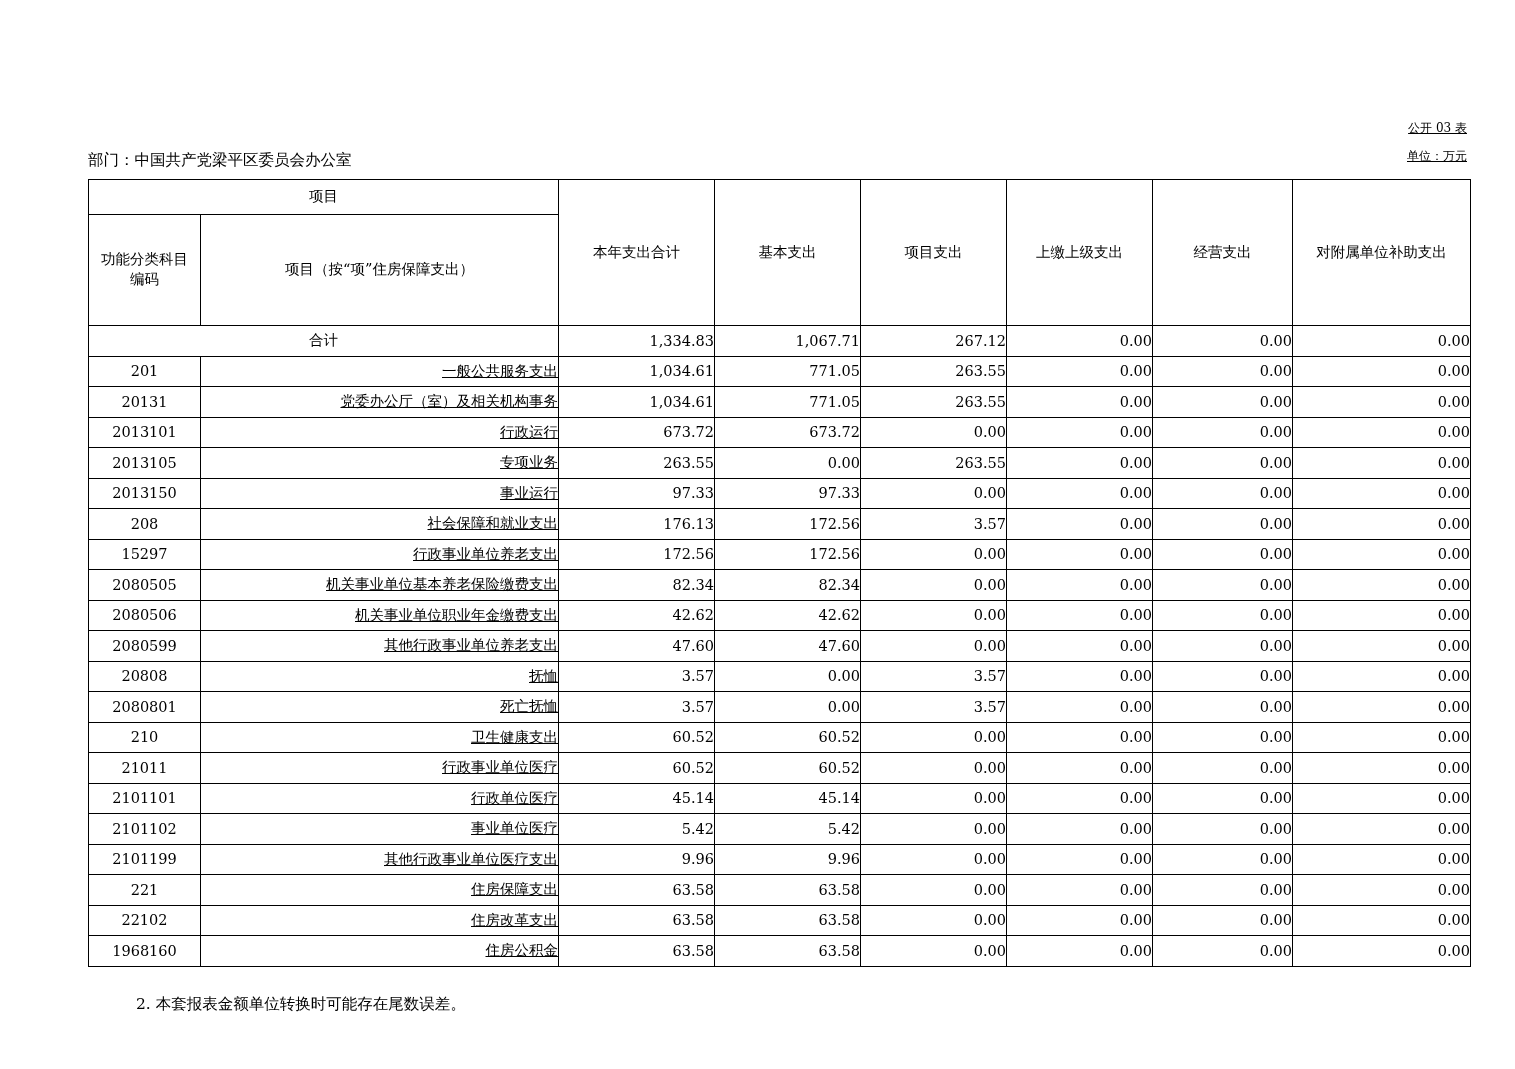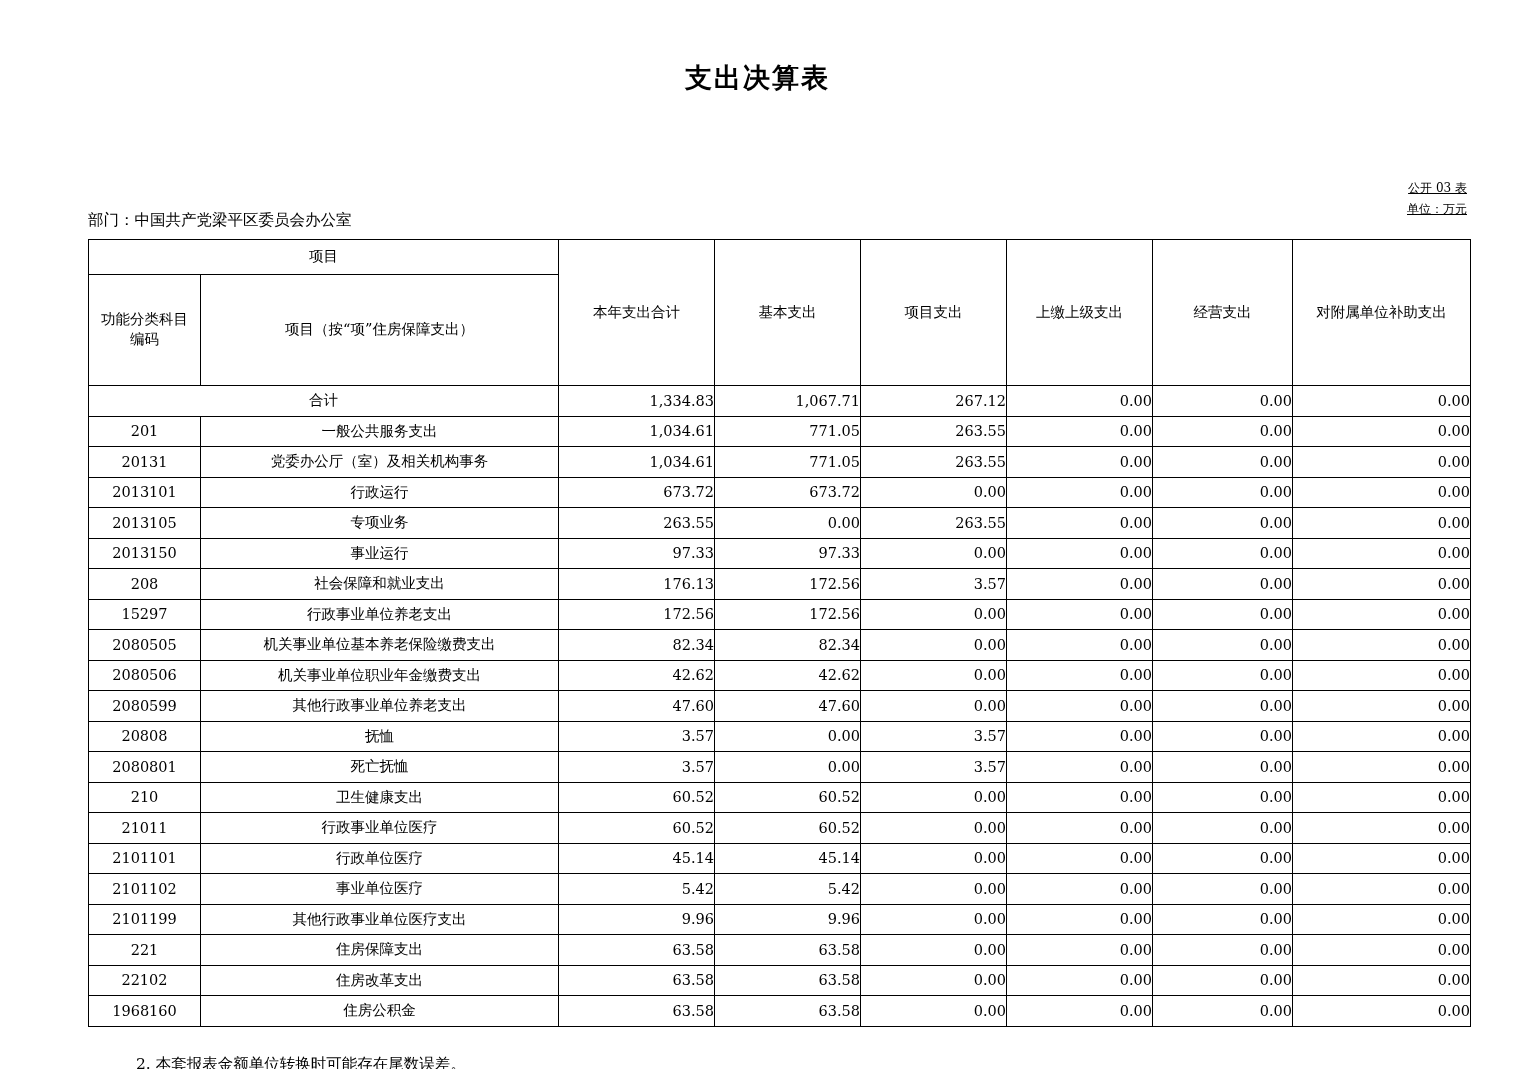--- a/index.html
+++ b/index.html
@@ -30,21 +30,21 @@
     font-family: "DejaVu Serif", "Liberation Serif", serif;
   }
   .meta-right {
     position: absolute;
     right: 48px;
     font-size: 12px;
     font-family: "DejaVu Serif", "Liberation Serif", serif;
     text-decoration: underline;
   }
   .meta-right.r1 { top: 120px; }
-  .meta-right.r2 { top: 141px; }
+  .meta-right.r2 { top: 148px; }
   .meta-left {
     position: absolute;
     left: 88px;
     top: 150px;
     font-size: 15.5px;
     font-family: "DejaVu Serif", "Liberation Serif", serif;
   }
   table.main {
     position: absolute;
     left: 88px;
@@ -70,21 +70,22 @@
   .hdr-item-top { height: 34px; }
   .hdr-item-bottom { height: 110px; }
   .row-normal td { height: 29.5px; }
   .row-total td, .row-bold td { font-weight: bold; }
   .c-code {
     padding-left: 8px;
     text-align: center;
   }
   .c-name {
     padding-left: 12px;
-    text-align: center;
+    text-align: right;
+    text-decoration: underline;
   }
   .c-num {
     text-align: right;
     padding-right: 12px;
   }
   .c-total-label {
     text-align: center;
     font-weight: bold;
   }
   .notes {
@@ -94,21 +95,20 @@
     font-family: "DejaVu Serif", "Liberation Serif", serif;
   }
   .note1 { top: 962px; }
   .note2 { top: 994px; left: 136px; }
 </style>
 </head>
 <body>
 
 <div class="page">
 
-  <div class="doc-title">支出决算表</div>
 
   <div class="meta-right r1">公开 03 表</div>
   <div class="meta-right r2">单位：万元</div>
   <div class="meta-left">部门：中国共产党梁平区委员会办公室</div>
 
   <table class="main">
     <colgroup>
       <col style="width:112px">
       <col style="width:358px">
       <col style="width:156px">

